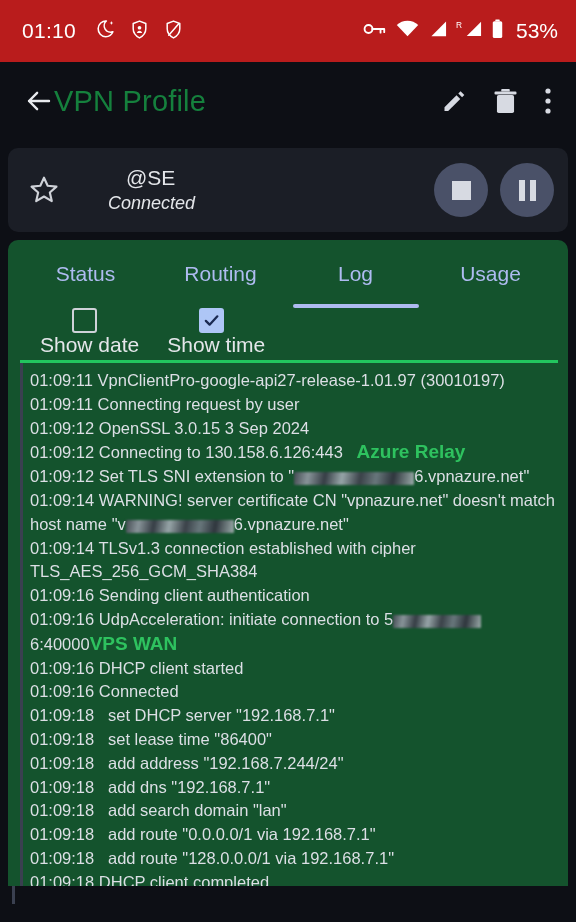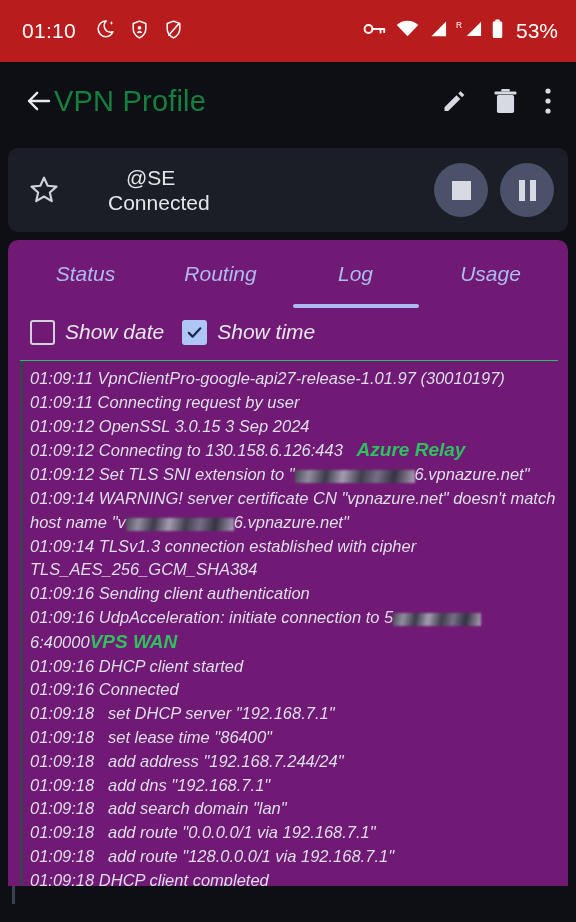--- a/index.html
+++ b/index.html
@@ -57,42 +57,41 @@
     flex: 1;
     display: flex; flex-direction: column;
     align-items: flex-start;
     padding-left: 38px;
   }
   .card-name {
     color: #e4e6ea; font-size: 21px; line-height: 25px;
     padding-left: 18px;
   }
   .card-state {
-    color: #e4e6ea; font-size: 21px; line-height: 26px;
+    color: #e4e6ea; font-size: 18px; font-style: italic; line-height: 26px;
   }
   .round-btn {
     width: 54px; height: 54px; border-radius: 50%;
     background: #4a5168;
     display: flex; align-items: center; justify-content: center;
     cursor: pointer;
   }
   .round-btn + .round-btn { margin-left: 12px; }
   .sq-glyph { width: 19px; height: 19px; background: #d7dae2; }
   .pause-glyph { display:flex; gap: 5px; }
   .pause-glyph i { display:block; width: 6px; height: 21px; background: #d7dae2; }
 
   
   .panel {
     margin: 8px 8px 0 8px;
     height: 654px;
-    background: #701a75;
+    background: #14532d;
     border-radius: 10px 10px 0 0;
     display: flex; flex-direction: column;
     overflow: hidden;
-    font-style: italic;
   }
   .tabs {
     display: flex;
     height: 68px;
     padding: 0 10px;
   }
   .tab {
     flex: 1;
     display: flex; align-items: center; justify-content: center;
     color: #aebbf0;
@@ -109,38 +108,38 @@
     background: #aebbf0;
     border-radius: 2px;
   }
 
   .checkrow {
     display: flex; align-items: center;
     height: 48px;
     padding-left: 22px;
     gap: 0;
   }
-  .chk-item { display: flex; align-items: center; cursor: pointer; }
+  .chk-item { display: flex; align-items: center; cursor: pointer; flex-direction: column; }
   .chk-item + .chk-item { margin-left: 18px; }
   .chk-box {
     width: 25px; height: 25px; border-radius: 3px;
     border: 2px solid #cfd2d8;
     background: transparent;
     display: flex; align-items: center; justify-content: center;
   }
   .chk-box.on {
     background: #aec6f6; border-color: #aec6f6;
   }
   .chk-label { color: #e4e6ea; font-size: 21px; margin-left: 10px; }
 
   
   .log-wrap {
     flex: 1;
     position: relative;
-    border-top: 1px solid #22c55e;
+    border-top: 3px solid #22c55e;
     margin: 4px 10px 0 12px;
     overflow: hidden;
   }
   .log-scrollbar {
     position: absolute; left: 0; top: 0; bottom: 0;
     width: 3px; background: #3a4050;
   }
   .log-lines {
     padding: 6px 0 0 10px;
     color: #dcdfe5;

